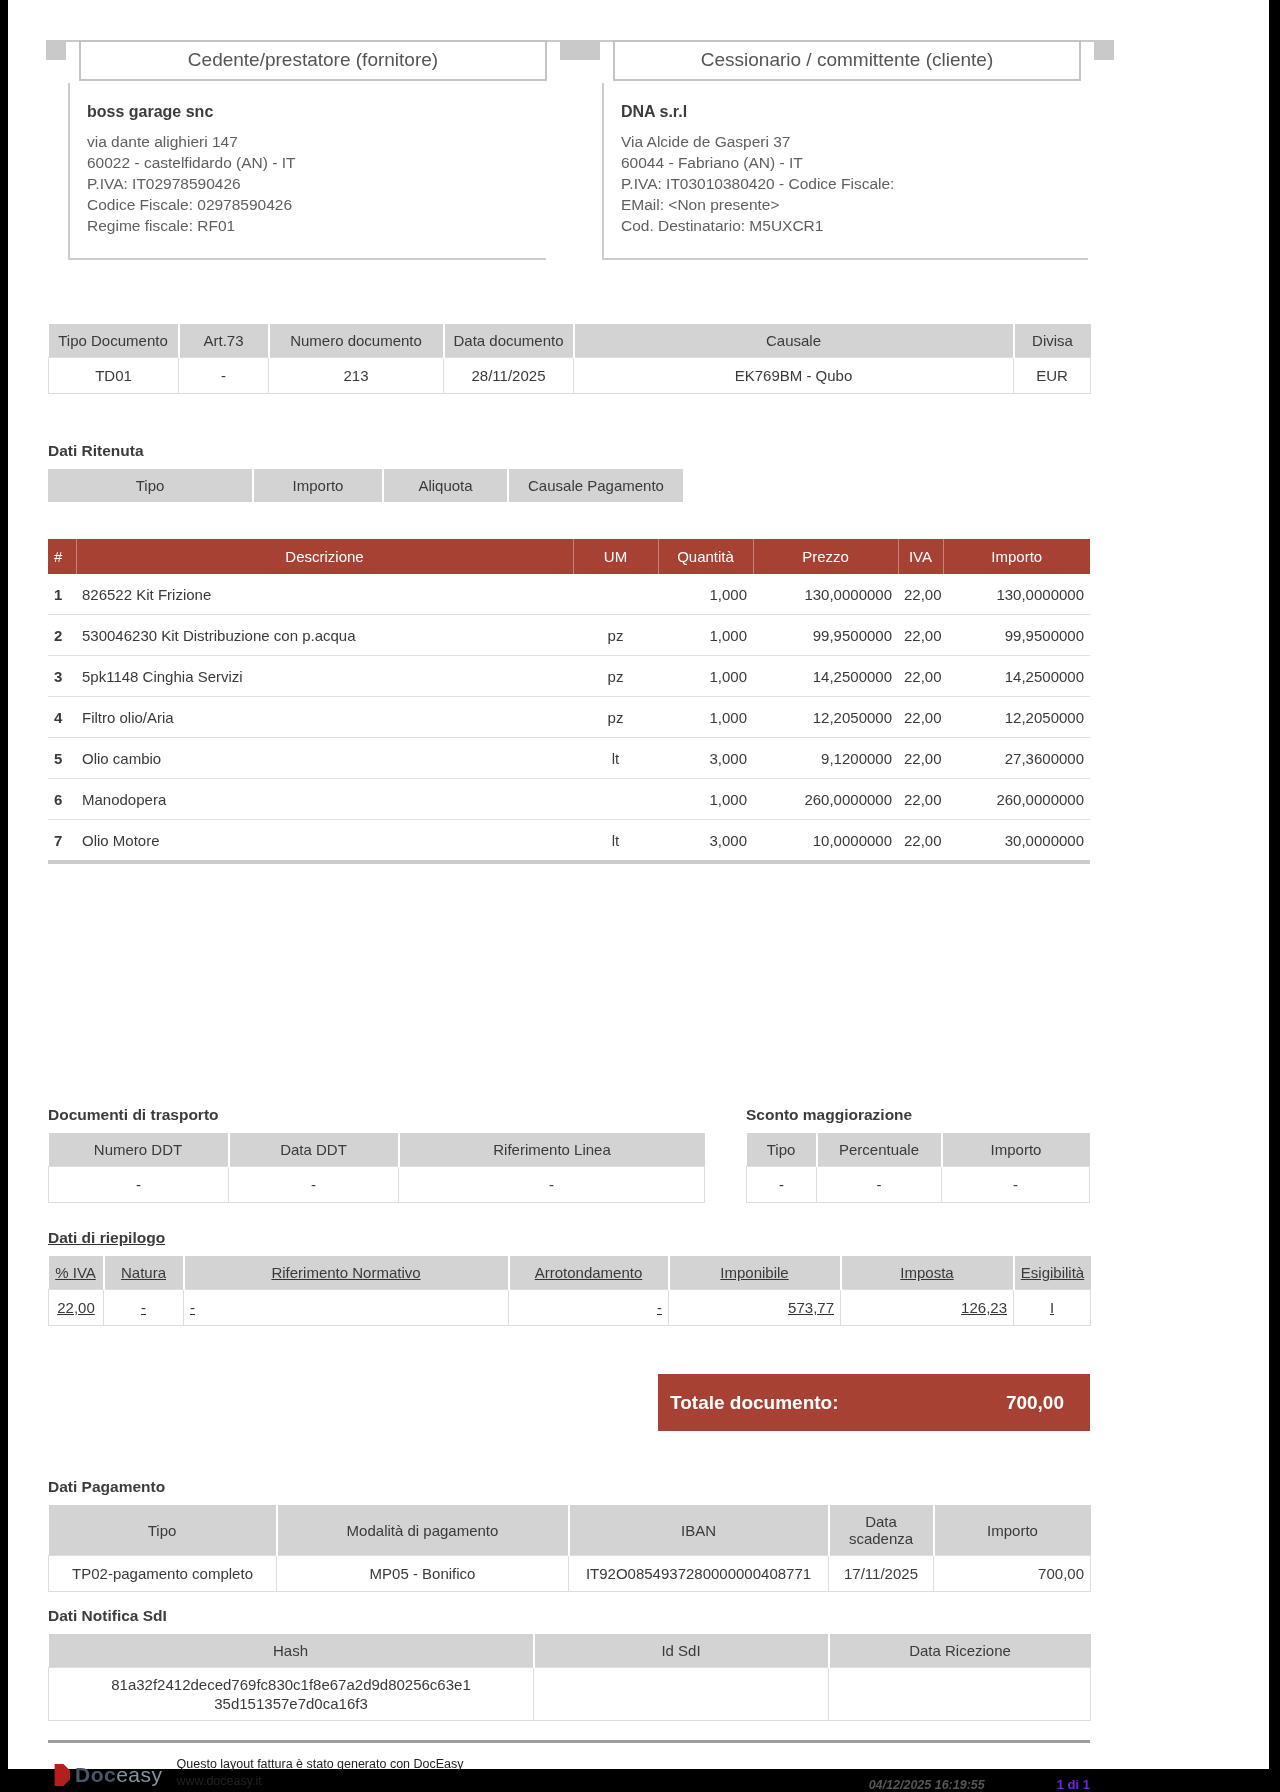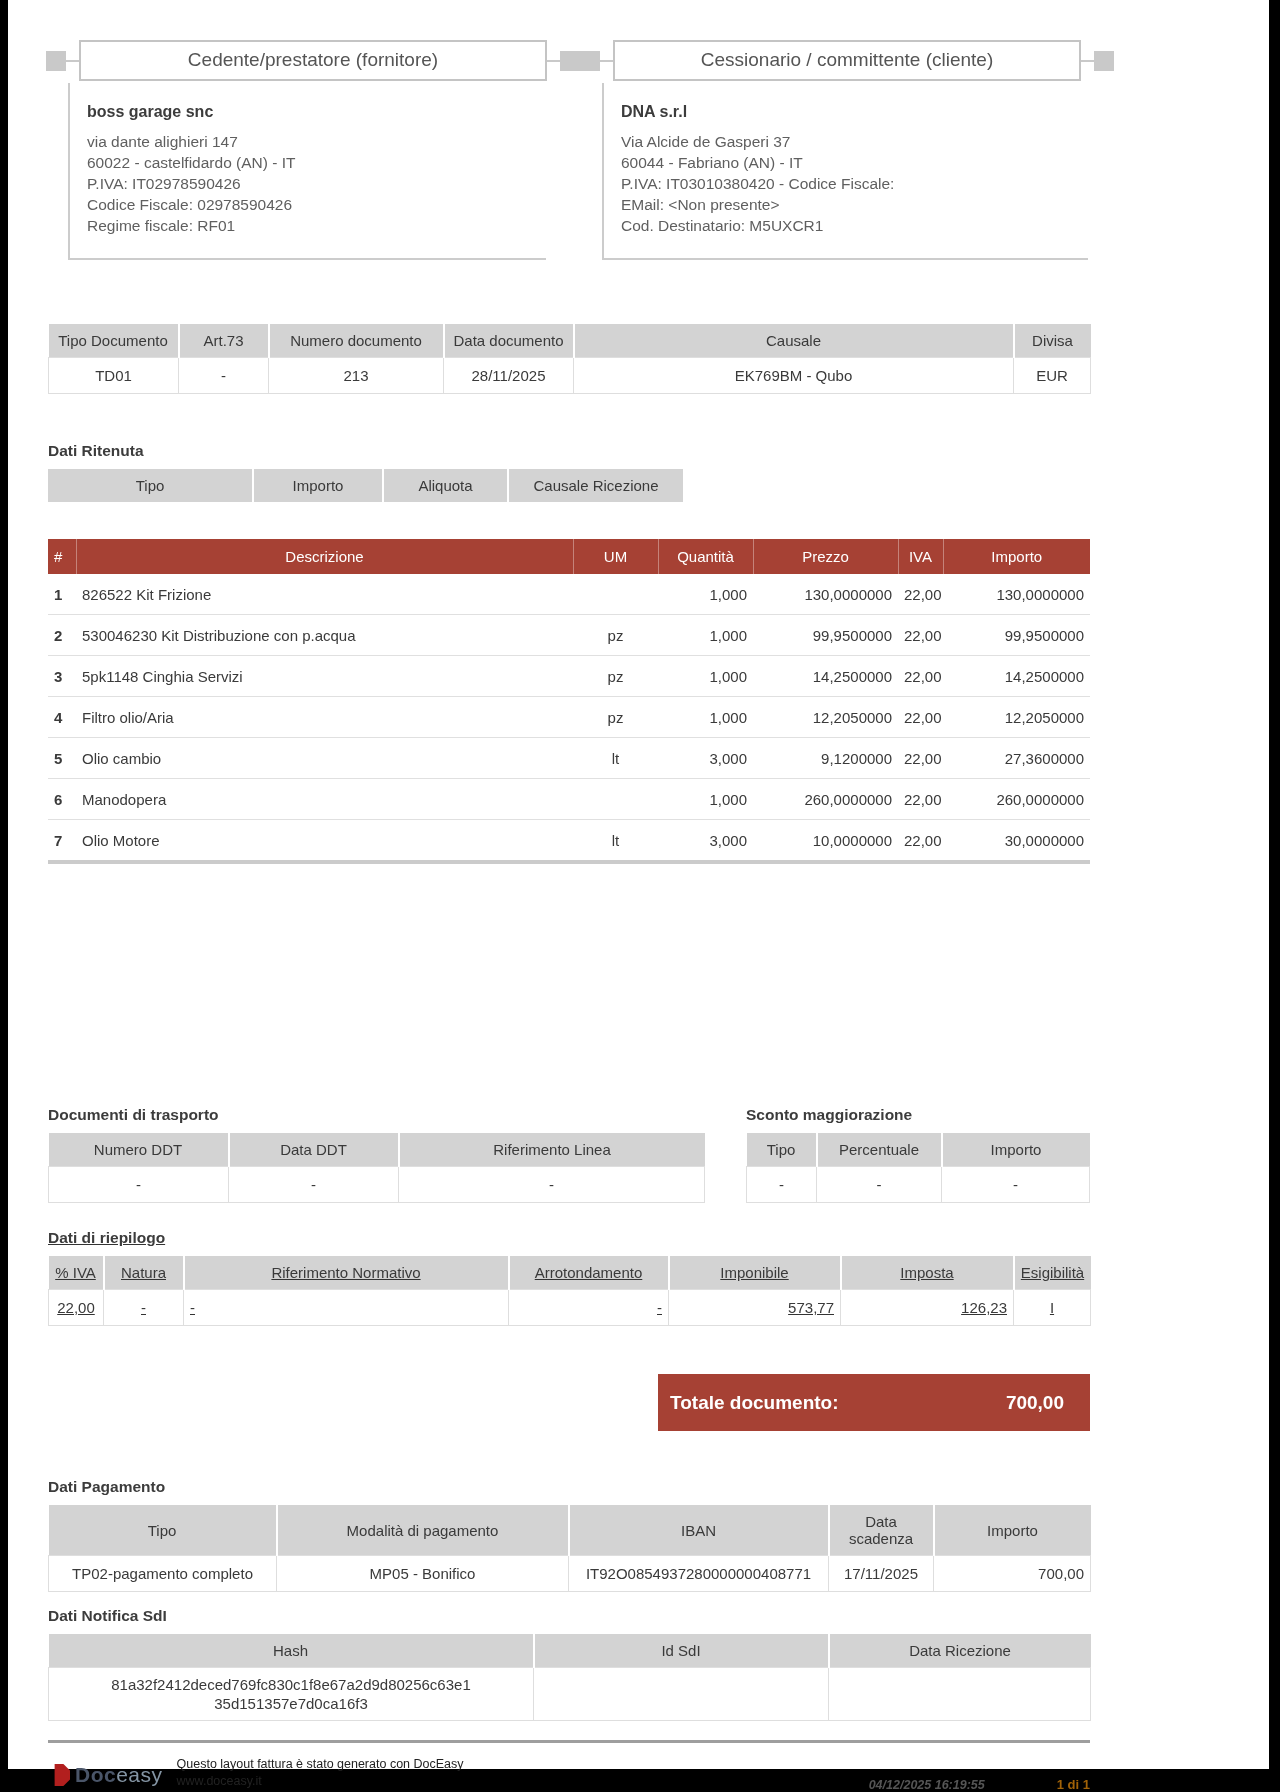--- a/index.html
+++ b/index.html
@@ -16,21 +16,21 @@
     width:1261px;
     margin:0 11px 0 8px;
     height:1769px;
     position:relative;
   }
   .content { width:1042px; margin-left:40px; }
 
   
   .parties { display:flex; padding-top:40px; margin-left:38px; }
   .party { width:534px; }
-  .party-head { display:flex; align-items:center; }
+  .party-head { display:flex; }
   .anchor-sq { width:20px; height:20px; background:#c9c9c9; flex:0 0 auto; }
   .anchor-dash { width:13px; height:2px; background:#c9c9c9; flex:0 0 auto; }
   .party-title {
     border:2px solid #c4c4c4;
     text-align:center;
     font-size:19px;
     color:#555;
     padding:7px 0 8px;
     flex:1 1 auto;
   }
@@ -138,21 +138,21 @@
   .logo-mark {
     width:22px; height:22px;
     background:#b21f1e;
     clip-path:polygon(30% 0,70% 0,100% 30%,100% 70%,70% 100%,30% 100%);
   }
   .logo-doc { font-size:21px; font-weight:bold; color:#4a5568; letter-spacing:0.5px; }
   .logo-easy { font-size:21px; color:#8494a3; letter-spacing:0.5px; }
   .footer-credit { margin-left:14px; font-size:12.5px; color:#222; line-height:17px; }
   .footer-right { margin-left:auto; display:flex; gap:72px; align-items:center; margin-top:21px;font-weight:bold; }
   .footer-ts { font-size:12.5px; color:#555; font-style:italic; }
-  .footer-page { font-size:13px; color:#a16207; }
+  .footer-page { font-size:13px; color:#6d28d9; }
 </style>
 </head>
 <body>
 
 <div class="page">
 
   <div class="parties">
     <div class="party party1">
       <div class="party-head">
         <span class="anchor-sq"></span>
@@ -227,21 +227,21 @@
             <col style="width:205px">
             <col style="width:130px">
             <col style="width:125px">
             <col style="width:175px">
           </colgroup>
         <tbody>
             <tr>
           <th>Tipo</th>
           <th>Importo</th>
           <th>Aliquota</th>
-          <th>Causale Ricezione</th>
+          <th>Causale Pagamento</th>
         </tr>
       </tbody>
         </table>
     </div>
 
     <table class="items-table">
       <colgroup>
           <col style="width:28px">
           <col style="width:497px">
           <col style="width:85px">

